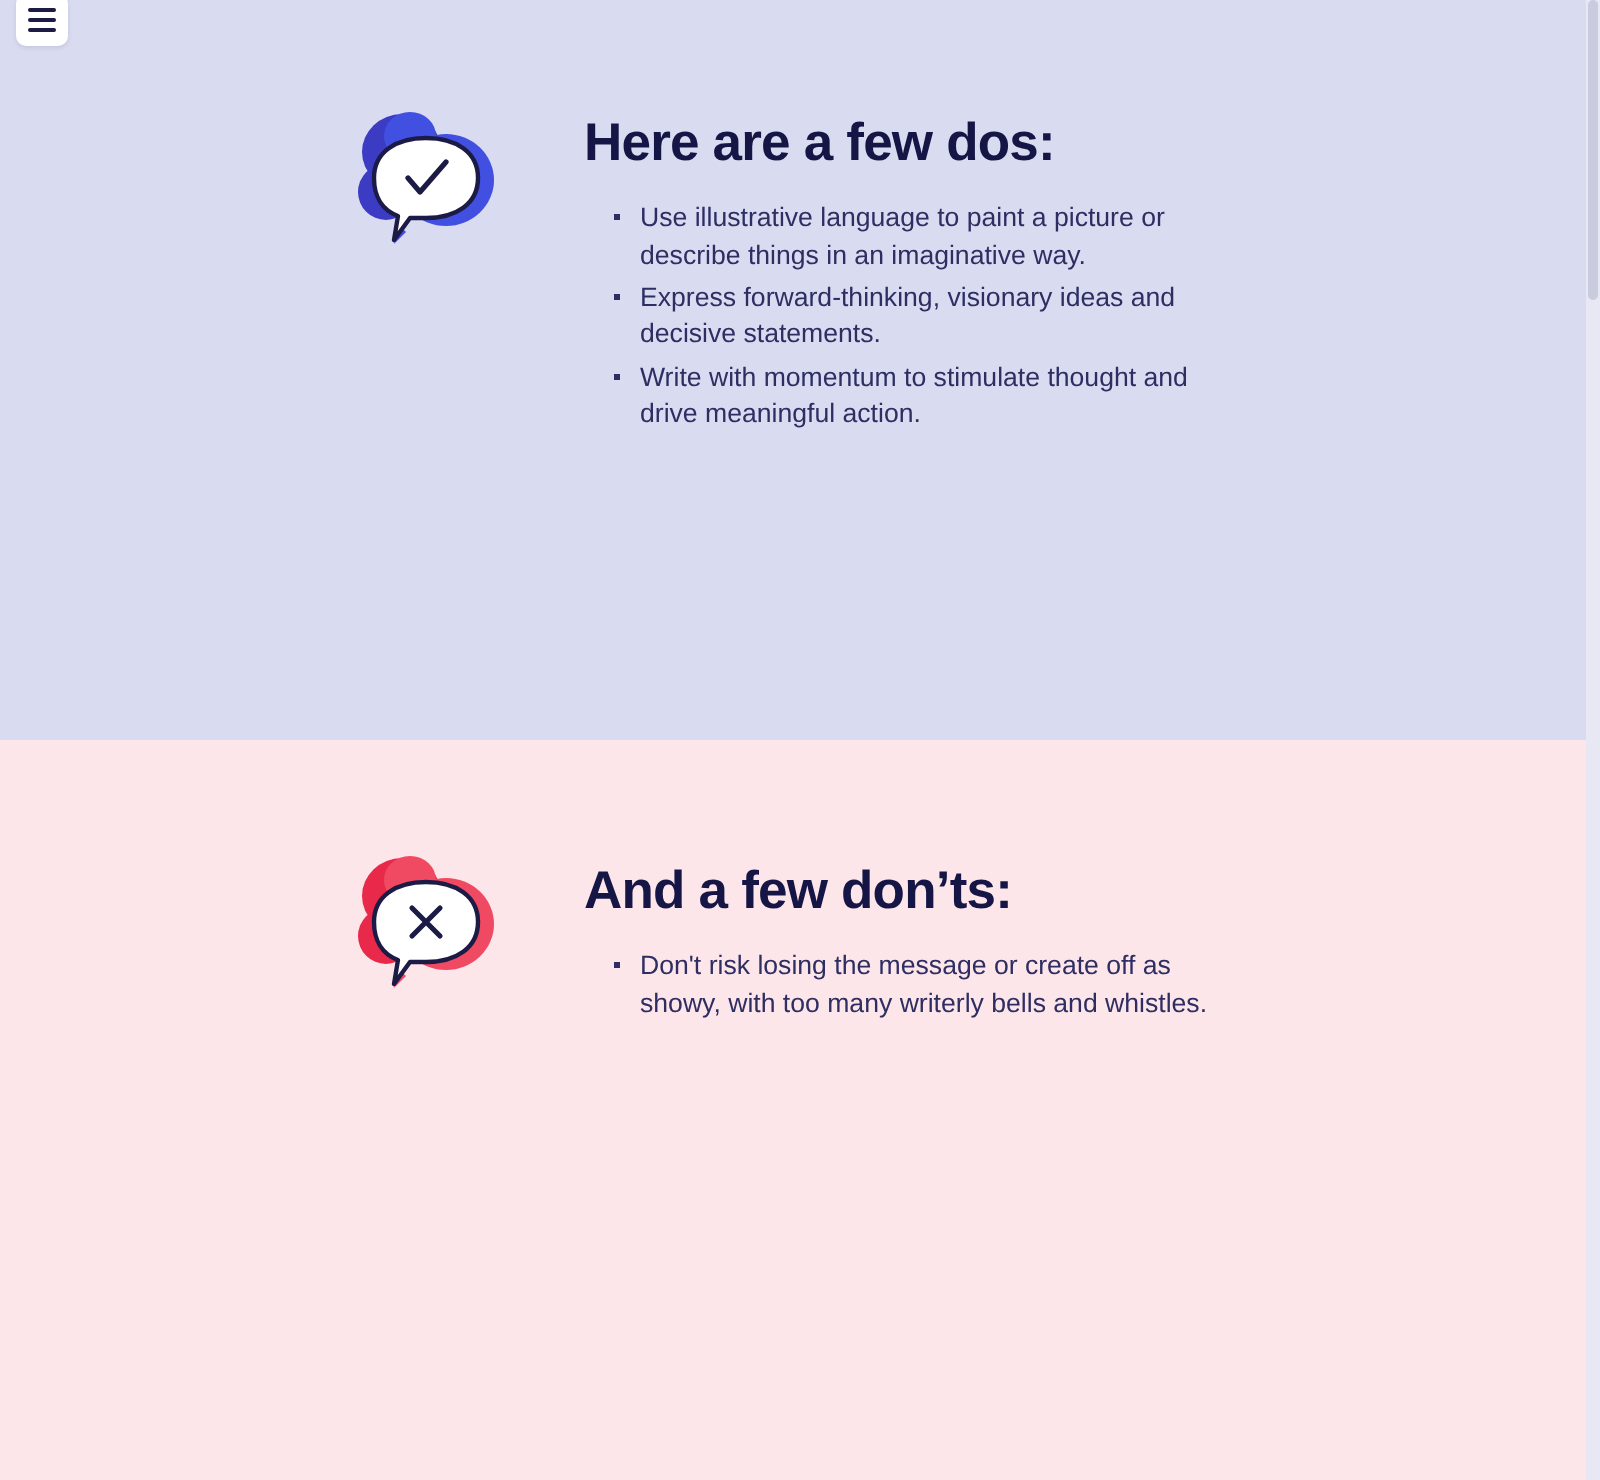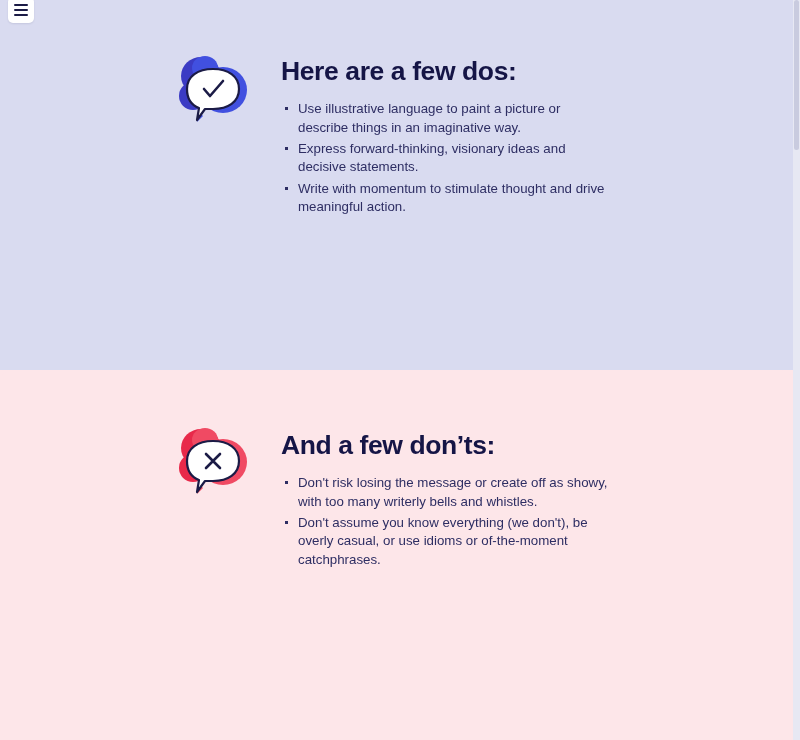--- a/index.html
+++ b/index.html
@@ -81,39 +81,39 @@
     height: 84px;
   }
   .illo-dos   { left: 165px; top: 48px; }
   .illo-donts { left: 165px; top: 420px; }
 
   .illustration svg { display: block; width: 96px; height: 84px; }
 
   
   .content {
     position: absolute;
-    left: 281px;
+    left: 292px;
     width: 330px;
   }
   .content-dos   { top: 56px; }
   .content-donts { top: 430px; }
 
   h2.heading {
     font-size: 26.5px;
     font-weight: bold;
     color: #151546;
     letter-spacing: -0.4px;
     line-height: 1.15;
     margin-bottom: 14px;
     white-space: nowrap;
   }
 
   ul.bullets {
     list-style: none;
-    margin: 0;
+    margin: 11px;
     padding: 0;
   }
 
   ul.bullets li {
     position: relative;
     padding-left: 17px;
     font-size: 13.3px;
     line-height: 18.3px;
     color: #2e2e63;
     margin-bottom: 3px;
@@ -210,24 +210,20 @@
         </svg>
       </div>
 
       <div class="content content-donts" style="top:60px">
         <h2 class="heading">And a few don’ts:</h2>
         <ul class="bullets">
           <li>
             <span class="dot"></span>
             <span>Don't risk losing the message or create off as showy, with too many writerly bells and whistles.</span>
           </li>
-          <li>
-            <span class="dot"></span>
-            <span>Don't assume you know everything (we don't), be overly casual, or use idioms or of-the-moment catchphrases.</span>
-          </li>
         </ul>
       </div>
 
     </div>
   </div>
 
   <div class="scrollbar-track">
     <div class="scrollbar-thumb"></div>
   </div>
 

